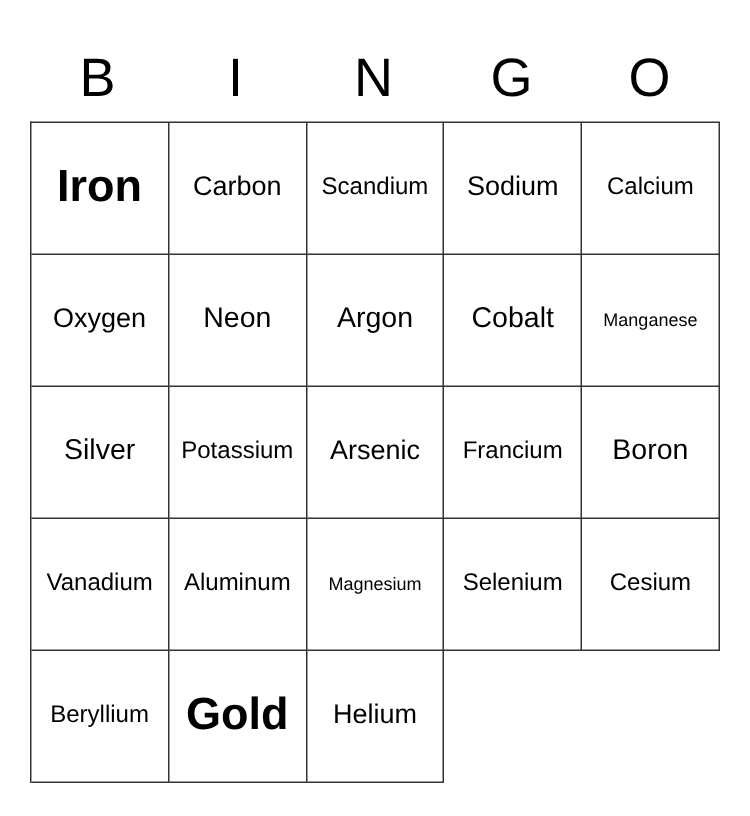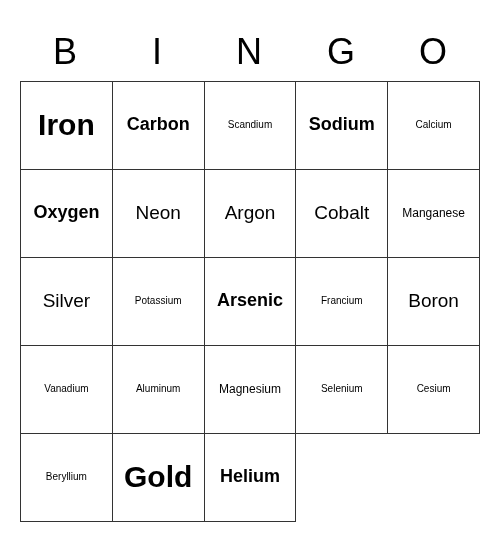--- a/index.html
+++ b/index.html
@@ -62,25 +62,24 @@
       font-size: 30px;
       font-weight: bold;
     }
 
     .size-lg {
       font-size: 19px;
     }
 
     .size-md {
       font-size: 18px;
-      font-weight: bold;
     }
 
     .size-sm {
-      font-size: 10px;
+      font-size: 16px;
     }
 
     .size-xs {
       font-size: 12px;
     }
   </style>
 </head>
 <body>
 
 <div class="bingo-card">

